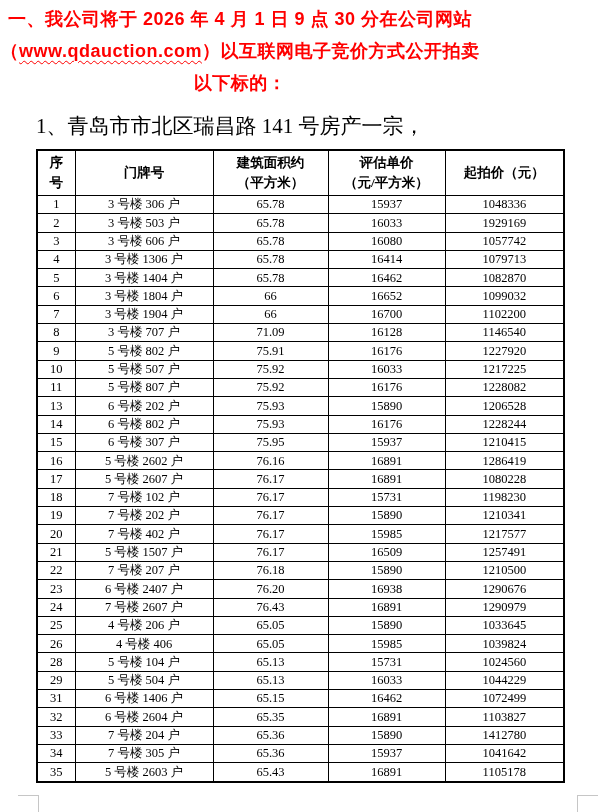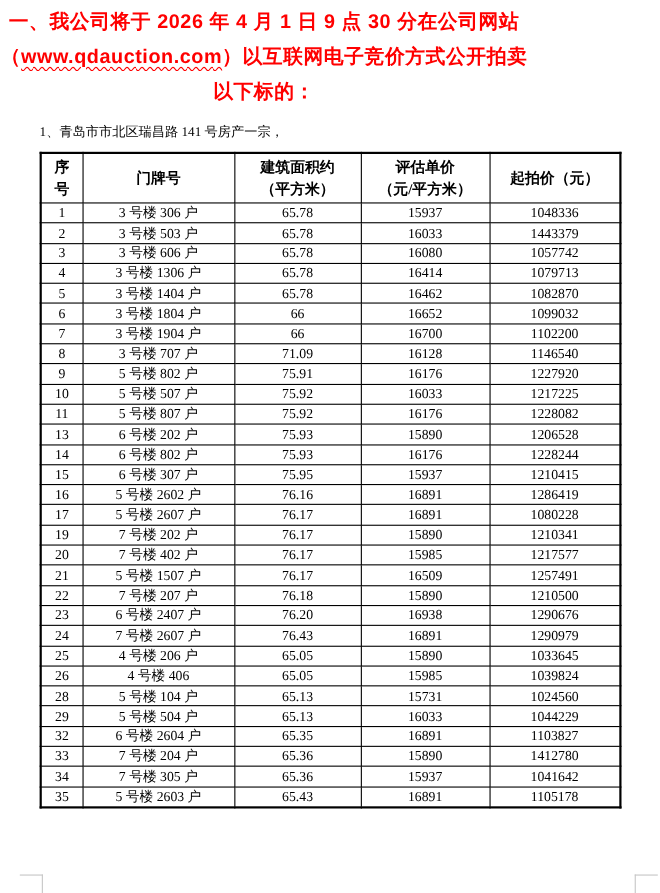--- a/index.html
+++ b/index.html
@@ -16,21 +16,21 @@
   }
   .title-line.first{margin-top:3px;}
   .url{
     text-decoration:underline;
     text-decoration-style:wavy;
     text-decoration-color:#ff0000;
     text-decoration-thickness:1px;
     text-underline-offset:3px;
   }
   .subtitle{
-    margin:13px 0 0 36px;color:#000;font-size:12px;
+    margin:13px 0 0 36px;color:#000;font-size:21px;
     font-family:"Liberation Serif","DejaVu Serif",serif;
   }
   table.lots{
     margin:9px 0 0 36px;border-collapse:collapse;table-layout:fixed;
     width:527px;border:2px solid #000;
   }
   table.lots th,table.lots td{
     border:1px solid #000;text-align:center;vertical-align:middle;
     padding:0;color:#000;overflow:hidden;
   }
@@ -92,21 +92,21 @@
           <td>3 号楼 306 户</td>
           <td>65.78</td>
           <td>15937</td>
           <td>1048336</td>
         </tr>
         <tr>
           <td>2</td>
           <td>3 号楼 503 户</td>
           <td>65.78</td>
           <td>16033</td>
-          <td>1443379</td>
+          <td>1929169</td>
         </tr>
         <tr>
           <td>3</td>
           <td>3 号楼 606 户</td>
           <td>65.78</td>
           <td>16080</td>
           <td>1057742</td>
         </tr>
         <tr>
           <td>4</td>
@@ -193,20 +193,27 @@
           <td>1286419</td>
         </tr>
         <tr>
           <td>17</td>
           <td>5 号楼 2607 户</td>
           <td>76.17</td>
           <td>16891</td>
           <td>1080228</td>
         </tr>
         <tr>
+          <td>18</td>
+          <td>7 号楼 102 户</td>
+          <td>76.17</td>
+          <td>15731</td>
+          <td>1198230</td>
+        </tr>
+        <tr>
           <td>19</td>
           <td>7 号楼 202 户</td>
           <td>76.17</td>
           <td>15890</td>
           <td>1210341</td>
         </tr>
         <tr>
           <td>20</td>
           <td>7 号楼 402 户</td>
           <td>76.17</td>
@@ -263,20 +270,27 @@
           <td>1024560</td>
         </tr>
         <tr>
           <td>29</td>
           <td>5 号楼 504 户</td>
           <td>65.13</td>
           <td>16033</td>
           <td>1044229</td>
         </tr>
         <tr>
+          <td>31</td>
+          <td>6 号楼 1406 户</td>
+          <td>65.15</td>
+          <td>16462</td>
+          <td>1072499</td>
+        </tr>
+        <tr>
           <td>32</td>
           <td>6 号楼 2604 户</td>
           <td>65.35</td>
           <td>16891</td>
           <td>1103827</td>
         </tr>
         <tr>
           <td>33</td>
           <td>7 号楼 204 户</td>
           <td>65.36</td>

